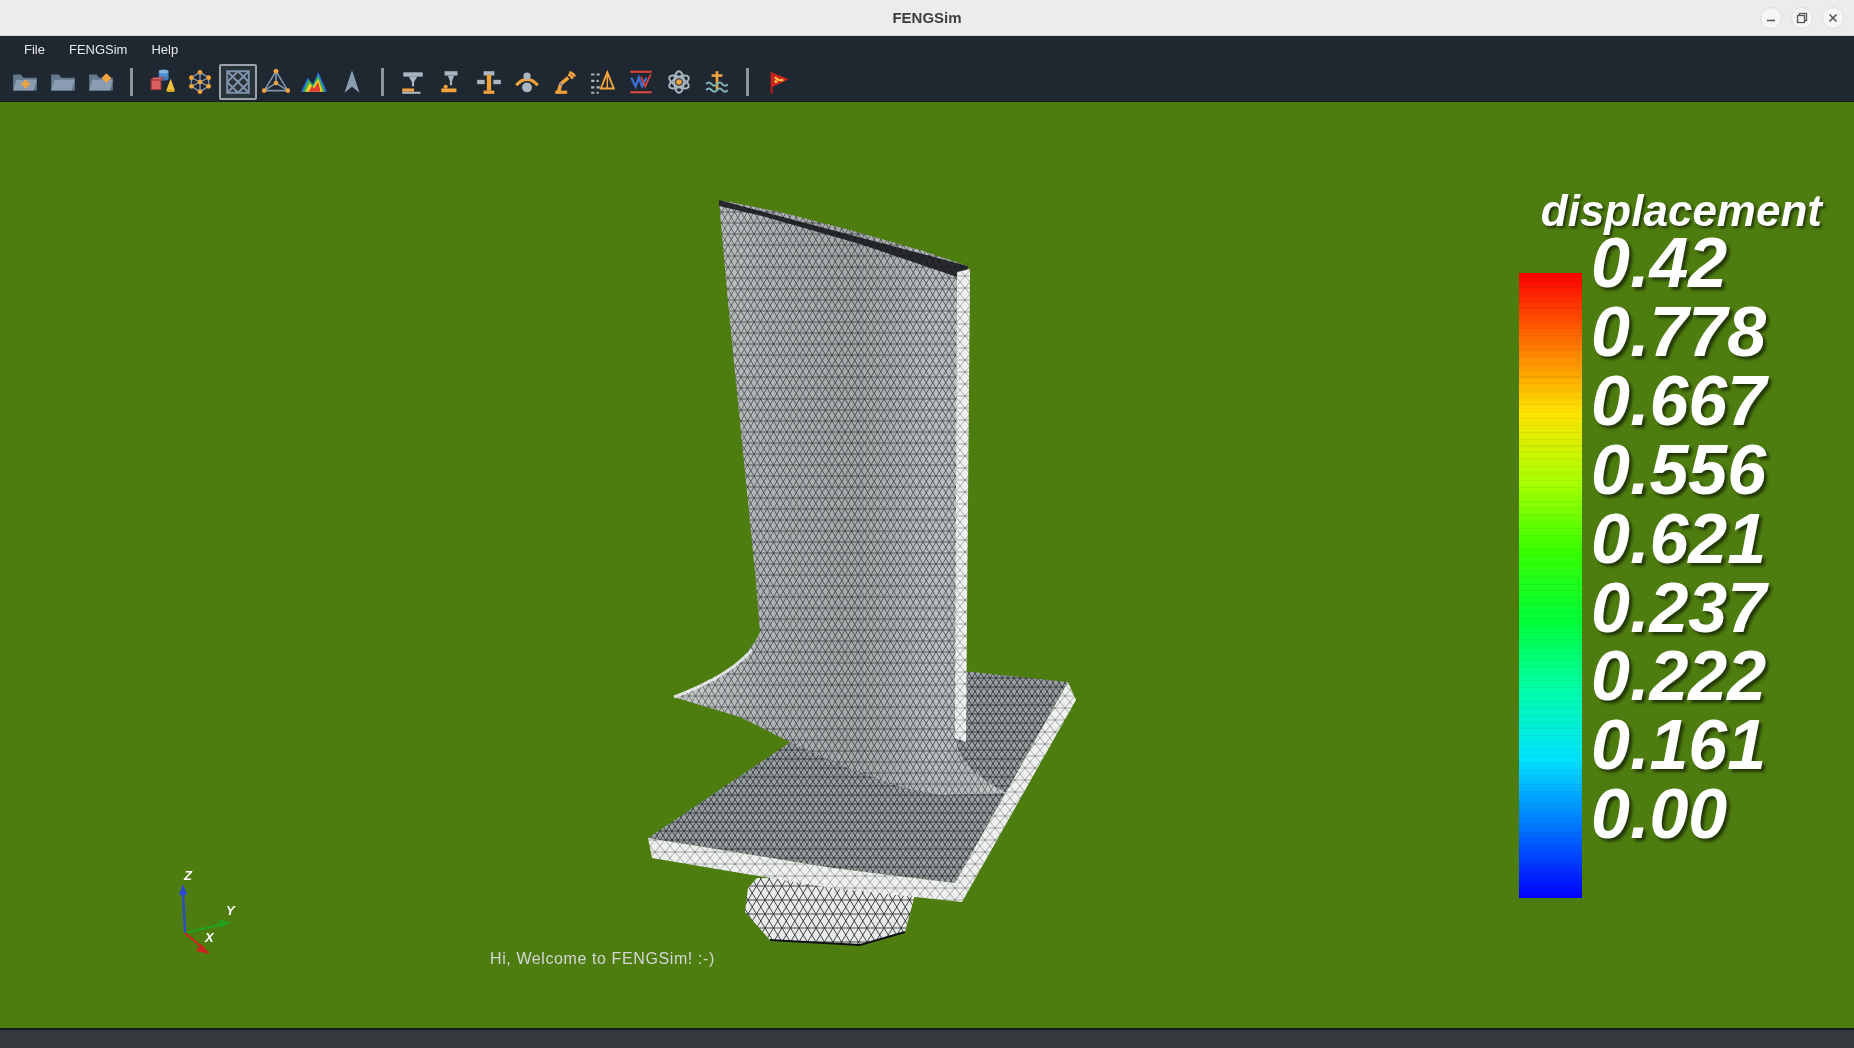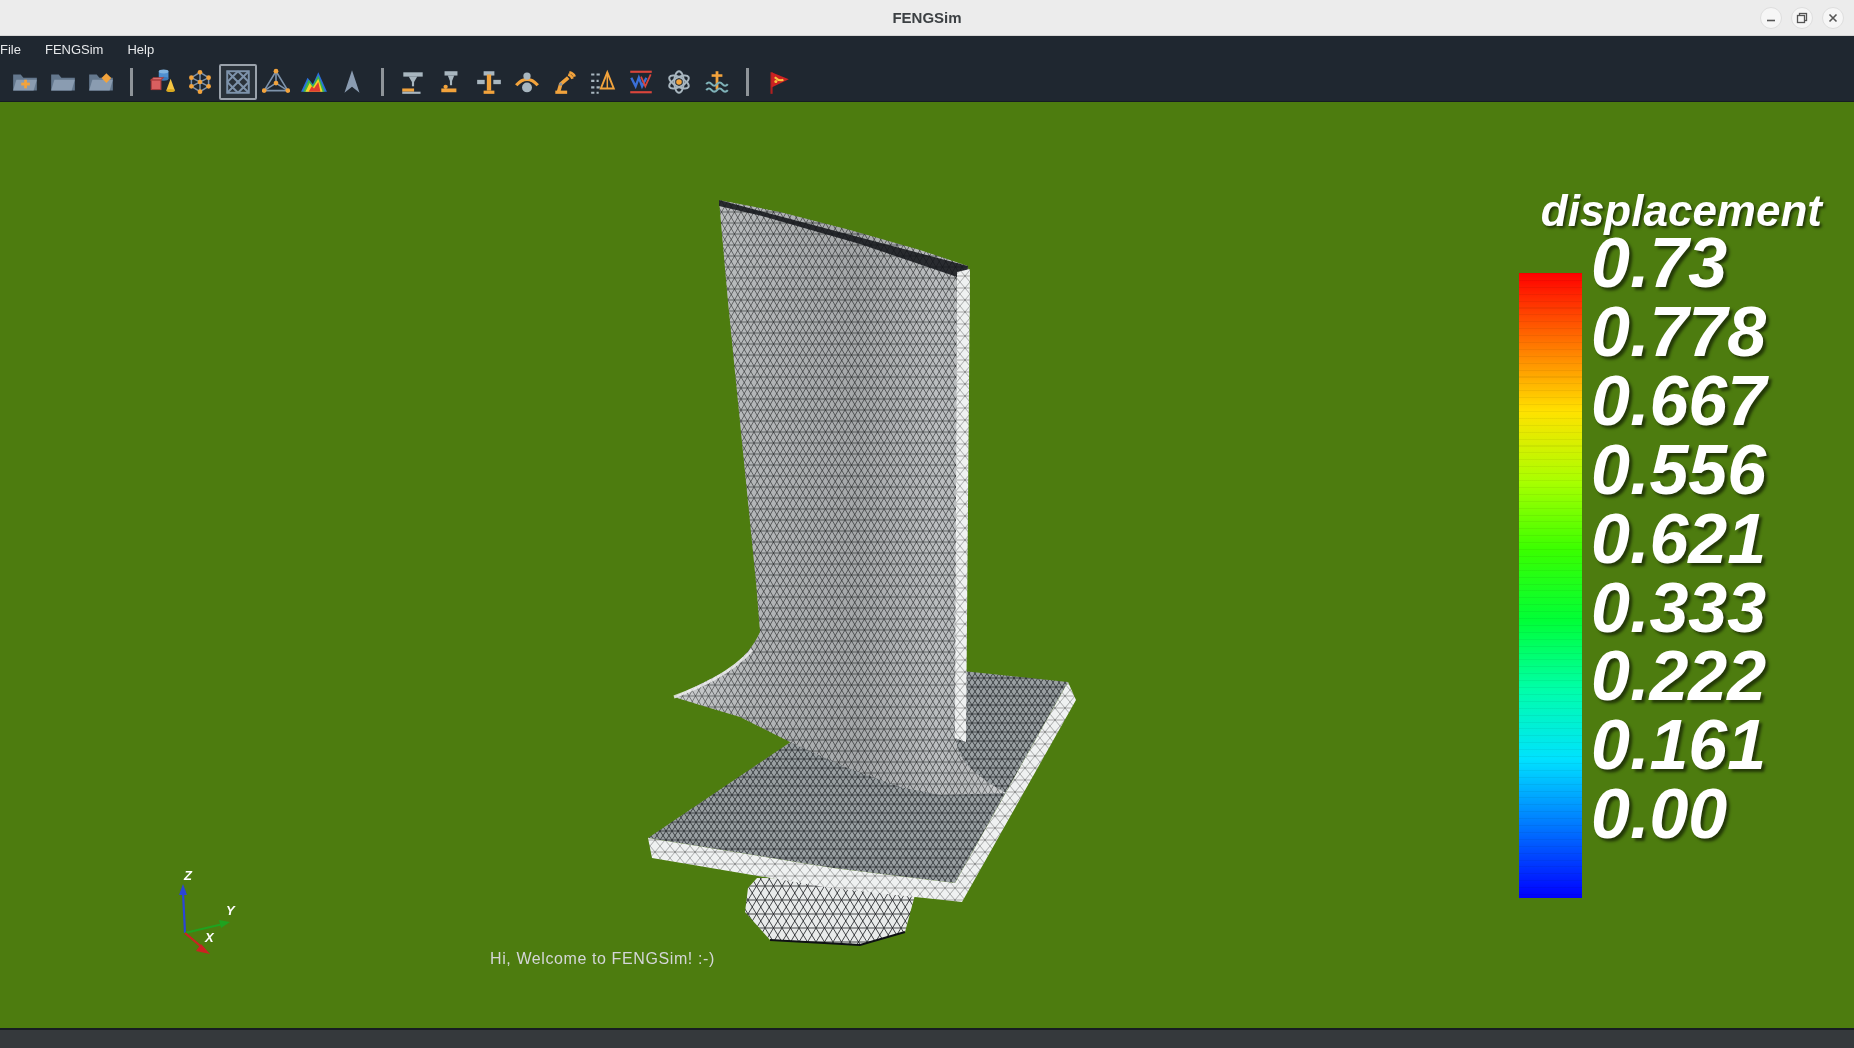--- a/index.html
+++ b/index.html
@@ -12,21 +12,21 @@
               border-bottom:1px solid #d7d7d7; }
   .titlebar .title { font-size:15px; font-weight:bold; color:#3c4043; }
   .win-controls { position:absolute; right:10px; top:7px; display:flex; gap:9px; }
   .win-btn { width:22px; height:22px; border-radius:50%; background:#f6f6f6;
              border:1px solid #dedede; display:flex; align-items:center;
              justify-content:center; cursor:pointer; }
   .win-btn svg { display:block; }
 
   
   .menubar { height:26px; background:#1f2730; display:flex; align-items:center;
-             padding-left:0; gap:24px; }
+             padding-left:24px; gap:24px; }
   .menu-item { color:#e6e8ea; font-size:13px; cursor:pointer; }
 
   
   .toolbar { height:40px; background:#1f2730; display:flex; align-items:center;
              padding-left:6px; border-bottom:1px solid #161c24; }
   .tool { width:38px; height:36px; display:flex; align-items:center;
           justify-content:center; border:2px solid transparent; border-radius:2px;
           cursor:pointer; flex:0 0 auto; }
   .tool.selected { border-color:#9aa2ab; background:rgba(255,255,255,0.05); }
   .tsep { width:3px; height:28px; background:#8e9499; margin:0 10px; flex:0 0 auto; }
@@ -339,26 +339,26 @@
     <path d="M719,98 L968,164 L966,178 L860,142 L762,114 L719,104 Z" fill="#14171b" opacity="0.88"></path>
 
     <path d="M957,170 L970,167 L966,640 L955,636 Z" fill="url(#pe)"></path>
 
     <path d="M674,595 C700,585 730,572 752,548" stroke="#f2f3f3" stroke-width="3" fill="none" opacity="0.8"></path>
   </svg>
 
   <div class="legend-title">displacement</div>
   <div class="legend-bar"></div>
   <div class="legend-labels">
-    <div>0.73</div>
+    <div>0.42</div>
     <div>0.778</div>
     <div>0.667</div>
     <div>0.556</div>
     <div>0.621</div>
-    <div>0.333</div>
+    <div>0.237</div>
     <div>0.222</div>
     <div>0.161</div>
     <div>0.00</div>
   </div>
 
   <svg id="axis-triad" width="120" height="120" viewBox="0 0 120 120">
 
     <line x1="35" y1="71" x2="33" y2="30" stroke="#2b45d8" stroke-width="2.2"></line>
     <path d="M33,22 L29,33 L37,33 Z" fill="#2b45d8"></path>
 

